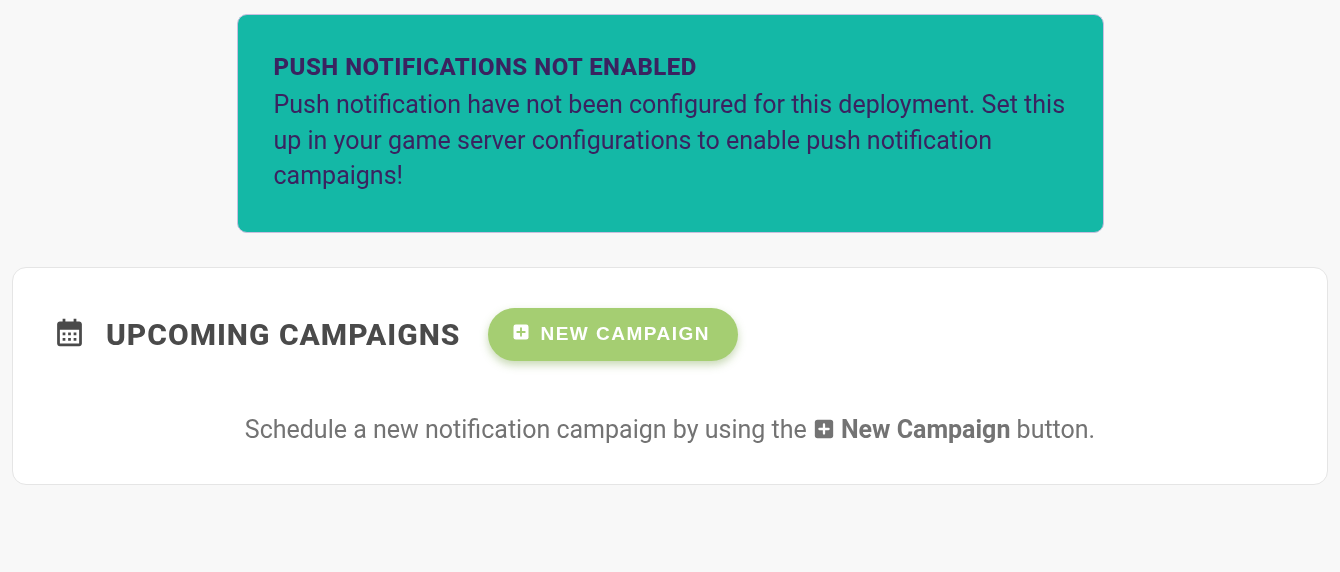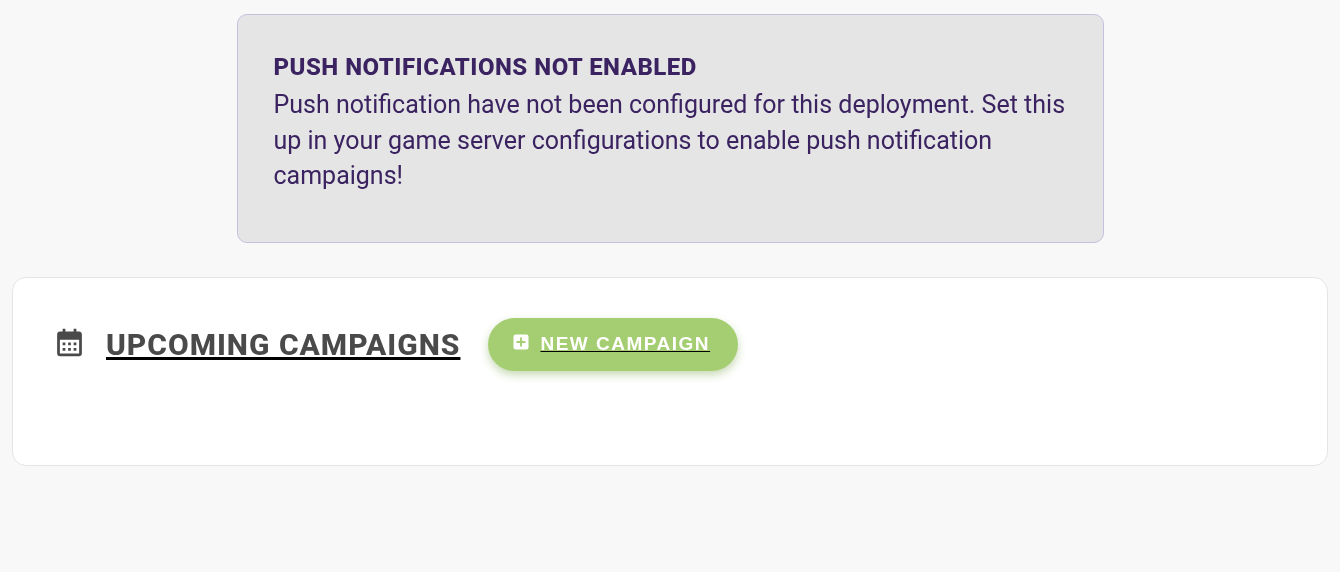--- a/index.html
+++ b/index.html
@@ -8,26 +8,26 @@
       padding: 0;
     }
     body {
       font-family: -apple-system, BlinkMacSystemFont, "Segoe UI", Roboto, "Helvetica Neue", Arial, sans-serif;
       background: #f8f8f8;
       width: 1340px;
       height: 572px;
       padding: 14px 10px;
     }
     .alert-box {
-      background: #e5e5e5;
+      background: #14b8a6;
       border: 1px solid #c8bfdf;
       border-radius: 10px;
       margin: 0 auto 34px auto;
       width: 867px;
-      padding: 38px 36px 48px 36px;
+      padding: 38px 36px 38px 36px;
     }
     .alert-title {
       color: #3a2360;
       font-size: 24px;
       font-weight: 800;
       letter-spacing: 0.5px;
       text-transform: uppercase;
       margin-bottom: 6px;
     }
     .alert-body {
@@ -35,21 +35,20 @@
       font-size: 25px;
       line-height: 1.42;
       font-weight: 400;
     }
     .card {
       background: #ffffff;
       border: 1px solid #e5e5e5;
       border-radius: 14px;
       padding: 40px 40px 40px 40px;
       margin: 0 2px;
-      text-decoration: underline;
     }
     .card-header {
       display: flex;
       align-items: center;
       gap: 20px;
       margin-bottom: 54px;
     }
     .calendar-icon {
       color: #4a4a4a;
       flex-shrink: 0;
@@ -118,13 +117,26 @@
     <button class="new-btn">
       <span>
         <svg width="18" height="18" viewBox="0 0 24 24" fill="currentColor">
           <rect x="2" y="2" width="20" height="20" rx="3" ry="3"></rect>
           <path d="M12 7v10M7 12h10" stroke="#a5ce72" stroke-width="2.5" stroke-linecap="round"></path>
         </svg>
       </span>
       <span>NEW CAMPAIGN</span>
     </button>
   </div>
+  <div class="helper-text">
+    <span>Schedule a new notification campaign by using the </span>
+    <span class="helper-strong">
+      <span>
+        <svg width="22" height="22" viewBox="0 0 24 24" fill="#737373">
+          <rect x="2" y="2" width="20" height="20" rx="3" ry="3"></rect>
+          <path d="M12 7v10M7 12h10" stroke="#ffffff" stroke-width="2.5" stroke-linecap="round"></path>
+        </svg>
+      </span>
+      <span>New Campaign</span>
+    </span>
+    <span> button.</span>
+  </div>
 </div>
 
 </body></html>

